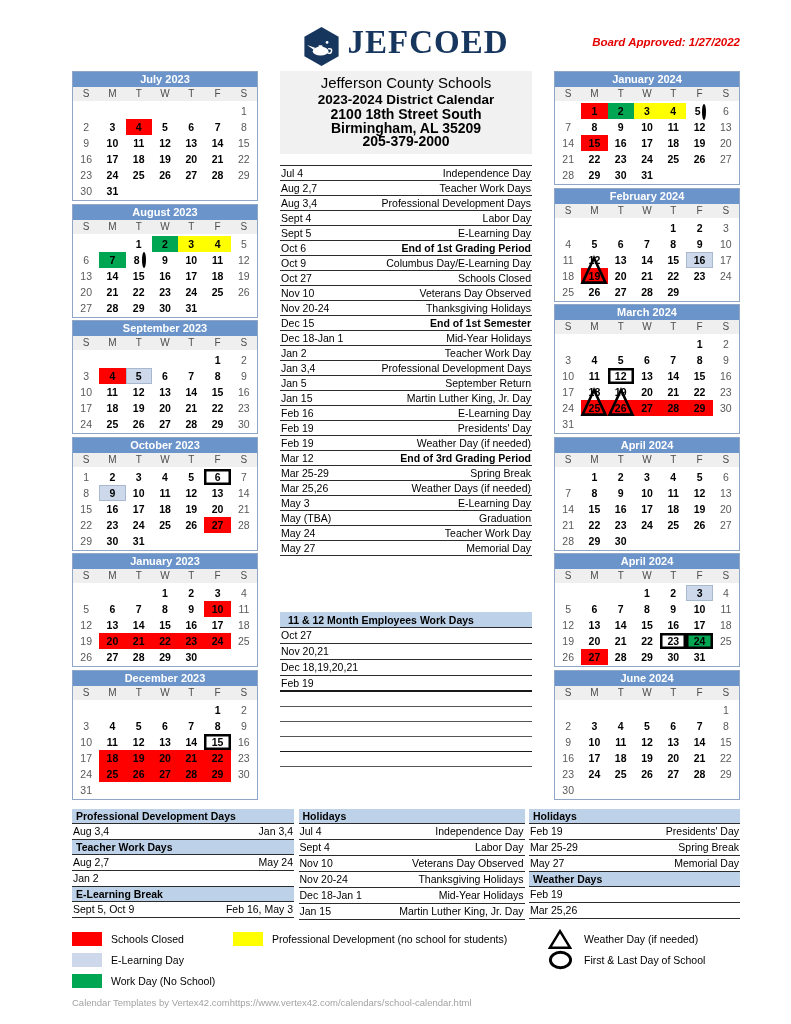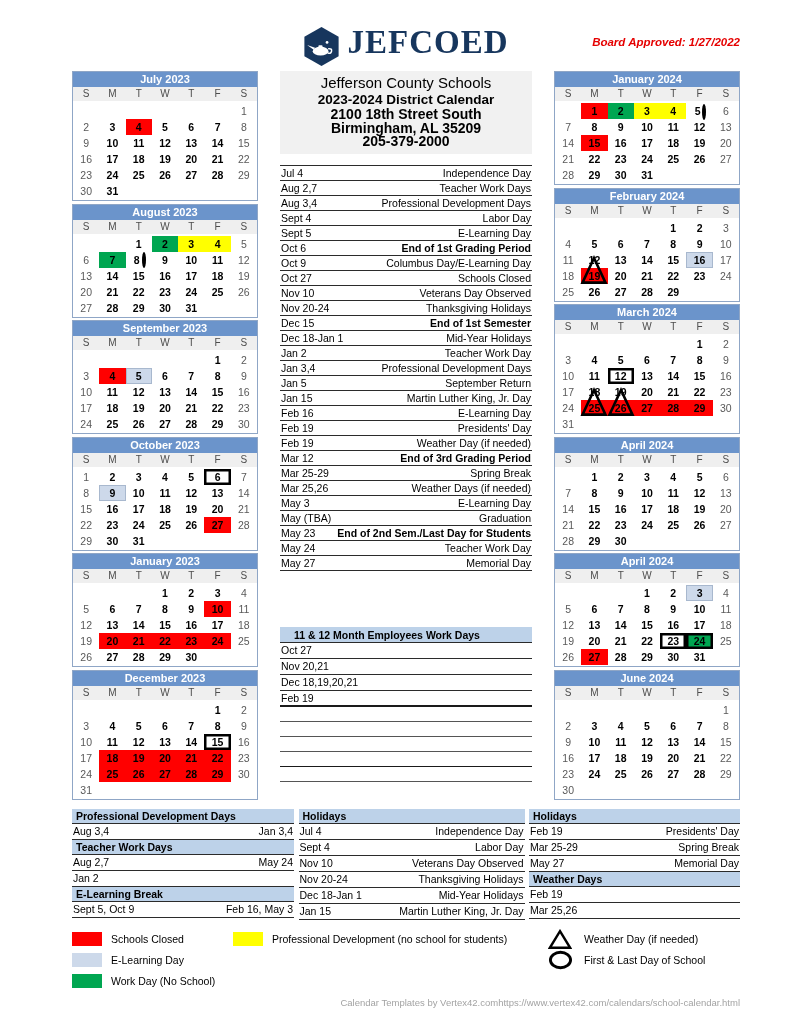--- a/index.html
+++ b/index.html
@@ -38,21 +38,21 @@
 
   
   .title-block { background:#F1F1F1; text-align:center; padding:3px 0 5px; }
   .tb-org   { font-size:15px; font-weight:normal; line-height:17px; }
   .tb-cal   { font-size:13.5px; font-weight:bold; line-height:17px; }
   .tb-addr  { font-size:14px; font-weight:bold; line-height:13.5px; }
   .key-dates { margin-top:11px; border-top:1px solid #2b2b2b; }
   .kd-row { display:flex; justify-content:space-between; align-items:flex-end; height:15px; border-bottom:1px solid #2b2b2b; font-size:10.5px; line-height:14px; padding:0 1px; }
   .kd-row.bold .kd-label { font-weight:bold; }
   .employees { margin-top:56px; }
-  .emp-title { background:#BDD2E9; font-weight:bold; font-size:10.5px; height:16px; line-height:16px; padding-left:14px; border-bottom:1px solid #2b2b2b; }
+  .emp-title { background:#BDD2E9; font-weight:bold; font-size:10.5px; height:16px; line-height:16px; padding-left:8px; border-bottom:1px solid #2b2b2b; }
   .emp-row { font-size:10.5px; height:16px; line-height:15px; border-bottom:1px solid #2b2b2b; padding-left:1px; }
   .emp-row.last { border-bottom:2px solid #1a1a1a; }
   .emp-row.blank { height:15px; border-bottom:1px solid #555; }
   .emp-row.blank.thick { border-bottom:1.5px solid #1a1a1a; }
 
   
   .bottom { display:flex; justify-content:space-between; margin-top:9px; }
   .bcol-left { width:222px; } .bcol-mid { width:226px; } .bcol-right { width:211px; }
   .sec-title { background:#BDD2E9; font-weight:bold; font-size:10.5px; height:15px; line-height:15px; padding:0 4px; border-bottom:1px solid #2b2b2b; }
   .sec-row { display:flex; justify-content:space-between; font-size:10.5px; height:16px; line-height:15.5px; border-bottom:1px solid #2b2b2b; padding:0 1px; }
@@ -62,21 +62,21 @@
   .legend-col1 { width:161px; } .legend-col2 { width:312px; } .legend-col3 { width:195px; }
   .legend-row { display:flex; align-items:center; height:18px; margin-bottom:3px; }
   .swatch { width:30px; height:14px; margin-right:9px; flex:none; }
   .sw-red { background:#FF0000; } .sw-lightblue { background:#CDD9EA; } .sw-green { background:#00A651; }
   .sw-yellow { background:#FFFF00; }
   .sw-outline { background:#fff; height:17px; box-shadow:inset 0 0 0 3px #000; }
   .sw-triangle, .sw-oval { background:none; height:22px; display:flex; align-items:center; justify-content:center; }
   .legend-label { font-size:10.5px; }
 
   
-  .footer { display:flex; justify-content:flex-end; margin-top:4px; font-size:9.5px; color:#A3A3A3; }
+  .footer { display:flex; justify-content:flex-start; margin-top:4px; font-size:9.5px; color:#A3A3A3; }
 </style>
 </head>
 <body>
 
 <div class="page">
 
   <div class="header">
     <div class="logo">
       <svg class="logo-hex" viewBox="0 0 40 44">
         <polygon points="20,1 38.5,11.5 38.5,32.5 20,43 1.5,32.5 1.5,11.5" fill="#17365D"></polygon>
@@ -470,24 +470,20 @@
             <span class="kd-date">Mar 25,26</span>
             <span class="kd-label">Weather Days (if needed)</span>
           </div>
           <div class="kd-row">
             <span class="kd-date">May 3</span>
             <span class="kd-label">E-Learning Day</span>
           </div>
           <div class="kd-row">
             <span class="kd-date">May (TBA)</span>
             <span class="kd-label">Graduation</span>
-          </div>
-          <div class="kd-row bold">
-            <span class="kd-date">May 23</span>
-            <span class="kd-label">End of 2nd Sem./Last Day for Students</span>
           </div>
           <div class="kd-row">
             <span class="kd-date">May 24</span>
             <span class="kd-label">Teacher Work Day</span>
           </div>
           <div class="kd-row">
             <span class="kd-date">May 27</span>
             <span class="kd-label">Memorial Day</span>
           </div>
         </div>

